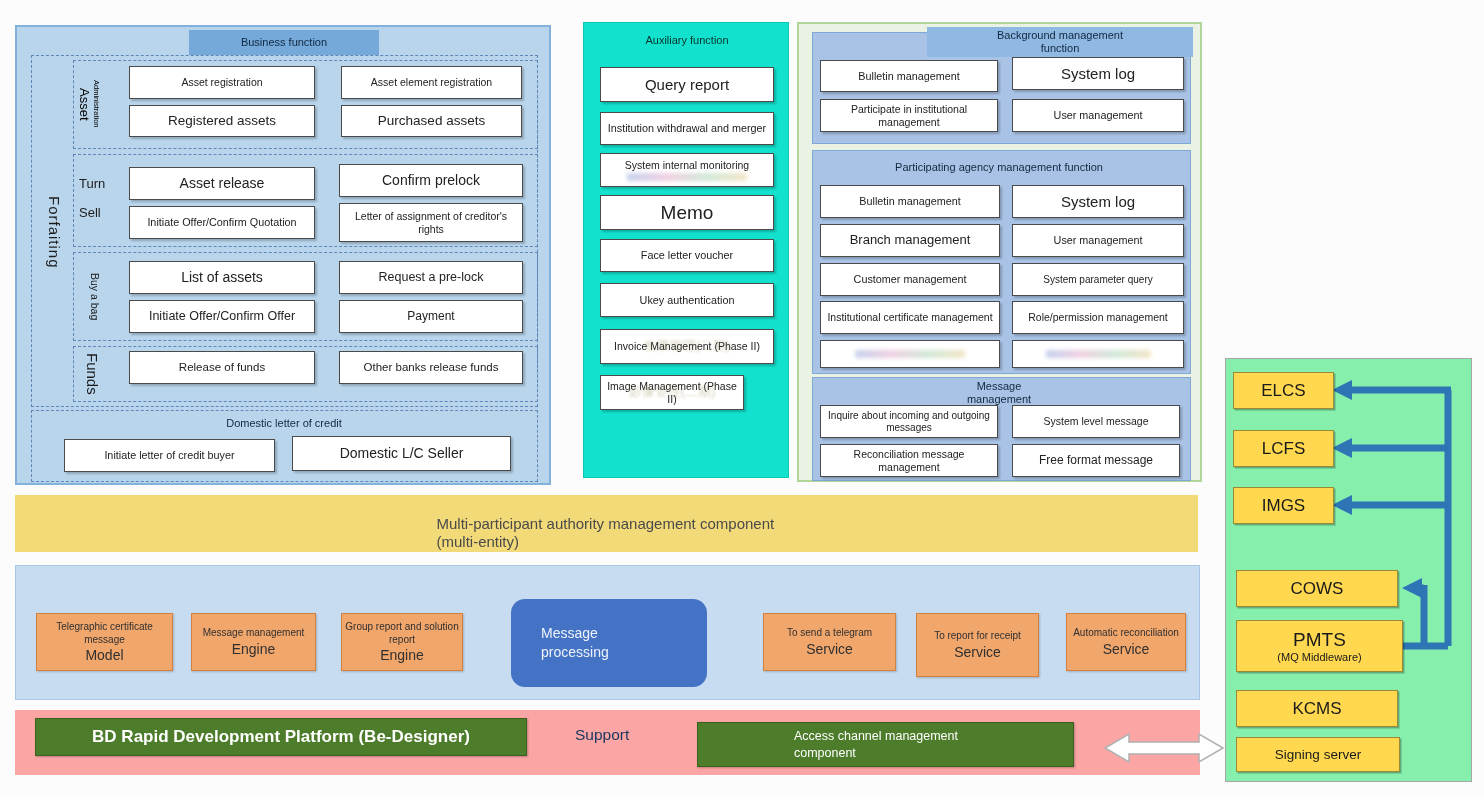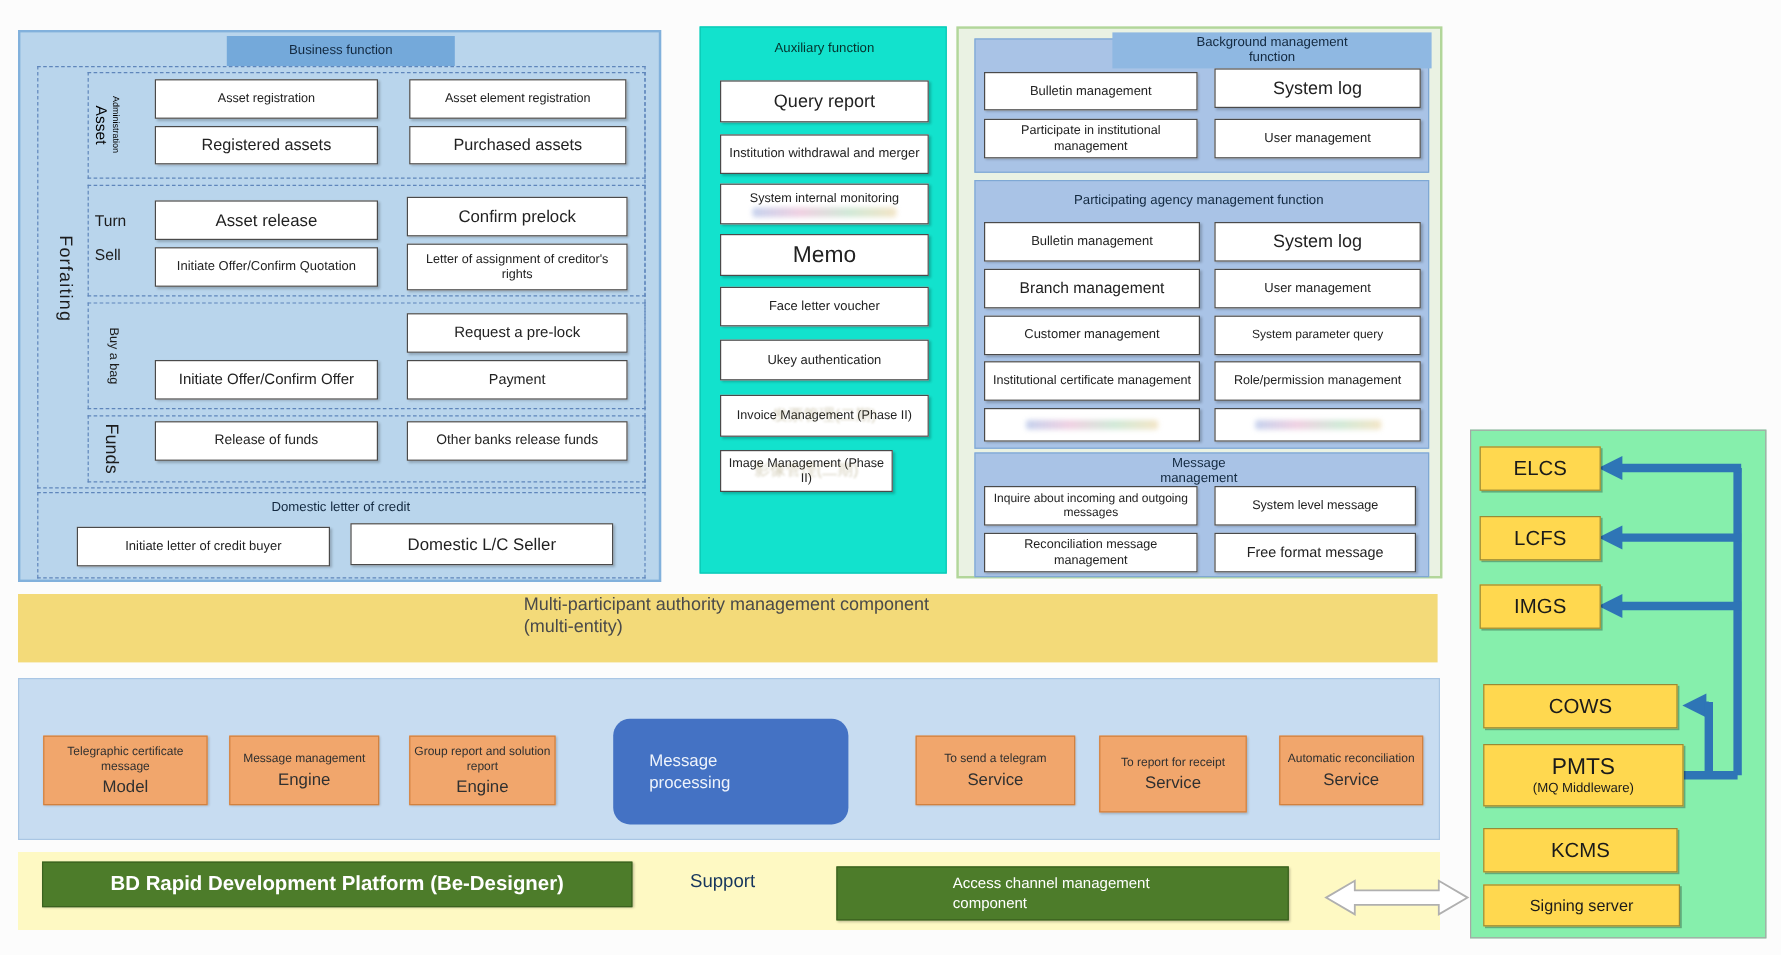--- a/index.html
+++ b/index.html
@@ -22,34 +22,34 @@
 
   
   .aux{left:572px;top:22px;width:206px;height:456px;background:#12e2cd;border:1px solid #0cc7b4;margin-left:11px;}
 
   
   .bgm{left:797px;top:22px;width:405px;height:460px;background:#eaf2e3;border:2px solid #b2d69a;}
   .subpanel{position:absolute;background:#a9c3e6;border:1px solid #7fa8d4;}
   .bgm-hdr{background:#8fb8e2;}
 
   
-  .authority{left:15px;top:495px;width:1183px;height:57px;background:#f3da79;display:flex;align-items:flex-start;justify-content:center;}
+  .authority{left:15px;top:495px;width:1183px;height:57px;background:#f3da79;display:flex;align-items:flex-end;justify-content:center;}
   .authority span{width:340px;text-align:left;font-size:15px;color:#4a4a4a;line-height:1.25;}
 
   
   .msgblock{left:15px;top:565px;width:1185px;height:135px;background:#c7dcf1;border:1px solid #a9c6e4;}
   .omod{position:absolute;background:#f1a66c;border:1px solid #d2813f;box-shadow:1px 1px 2px rgba(0,0,0,.2);
         display:flex;flex-direction:column;align-items:center;justify-content:center;text-align:center;color:#303030;padding:2px;}
   .omod-top{font-size:10px;line-height:1.25;}
   .omod-bottom{font-size:14px;margin-top:1px;}
   .msg-center{position:absolute;background:#4472c4;border-radius:14px;color:#eef3fb;display:flex;align-items:center;padding-left:30px;font-size:14px;}
   .msg-center span{width:92px;line-height:1.35;}
 
   
-  .platform{left:15px;top:710px;width:1185px;height:65px;background:#fef9c3;}
+  .platform{left:15px;top:710px;width:1185px;height:65px;background:#fca5a5;}
   .gbox{position:absolute;background:#4d7c2a;border:1px solid #3b611f;color:#fff;display:flex;align-items:center;box-shadow:1px 1px 2px rgba(0,0,0,.25);}
 
   
   .ext{left:1225px;top:358px;width:247px;height:424px;background:#86efac;border:1.5px solid #a6a6a6;}
   .ybox{position:absolute;background:#ffd84f;border:1px solid #998a35;box-shadow:1.5px 1.5px 0 rgba(0,0,0,.28);
         display:flex;flex-direction:column;align-items:center;justify-content:center;text-align:center;color:#1a1a1a;}
   svg{display:block;}
 </style>
 </head>
 <body>
@@ -77,20 +77,21 @@
       <div>Turn</div>
       <div>Sell</div>
     </div>
     <div class="wbox" style="left:112px;top:140px;width:186px;height:33px;font-size:14px">Asset release</div>
     <div class="wbox" style="left:322px;top:137px;width:184px;height:33px;font-size:14px">Confirm prelock</div>
     <div class="wbox" style="left:112px;top:179px;width:186px;height:33px;font-size:10.8px">Initiate Offer/Confirm Quotation</div>
     <div class="wbox" style="left:322px;top:176px;width:184px;height:39px;font-size:10.5px">Letter of assignment of creditor's rights</div>
 
     <div class="dash" style="left:56px;top:225px;width:465px;height:89px"></div>
     <div class="vlabel" style="left:64px;top:231px;height:78px;width:20px;font-size:10.5px">Buy a bag</div>
+    <div class="wbox" style="left:112px;top:234px;width:186px;height:33px;font-size:14px">List of assets</div>
     <div class="wbox" style="left:322px;top:234px;width:184px;height:33px;font-size:12.5px">Request a pre-lock</div>
     <div class="wbox" style="left:112px;top:273px;width:186px;height:33px;font-size:12.5px">Initiate Offer/Confirm Offer</div>
     <div class="wbox" style="left:322px;top:273px;width:184px;height:33px;font-size:12px">Payment</div>
 
     <div class="dash" style="left:56px;top:319px;width:465px;height:56px"></div>
     <div class="vlabel" style="left:58px;top:321px;height:52px;width:26px;font-size:15px">Funds</div>
     <div class="wbox" style="left:112px;top:324px;width:186px;height:33px;font-size:11.5px">Release of funds</div>
     <div class="wbox" style="left:322px;top:324px;width:184px;height:33px;font-size:11.5px">Other banks release funds</div>
 
     <div class="dash" style="left:14px;top:383px;width:507px;height:72px"></div>

